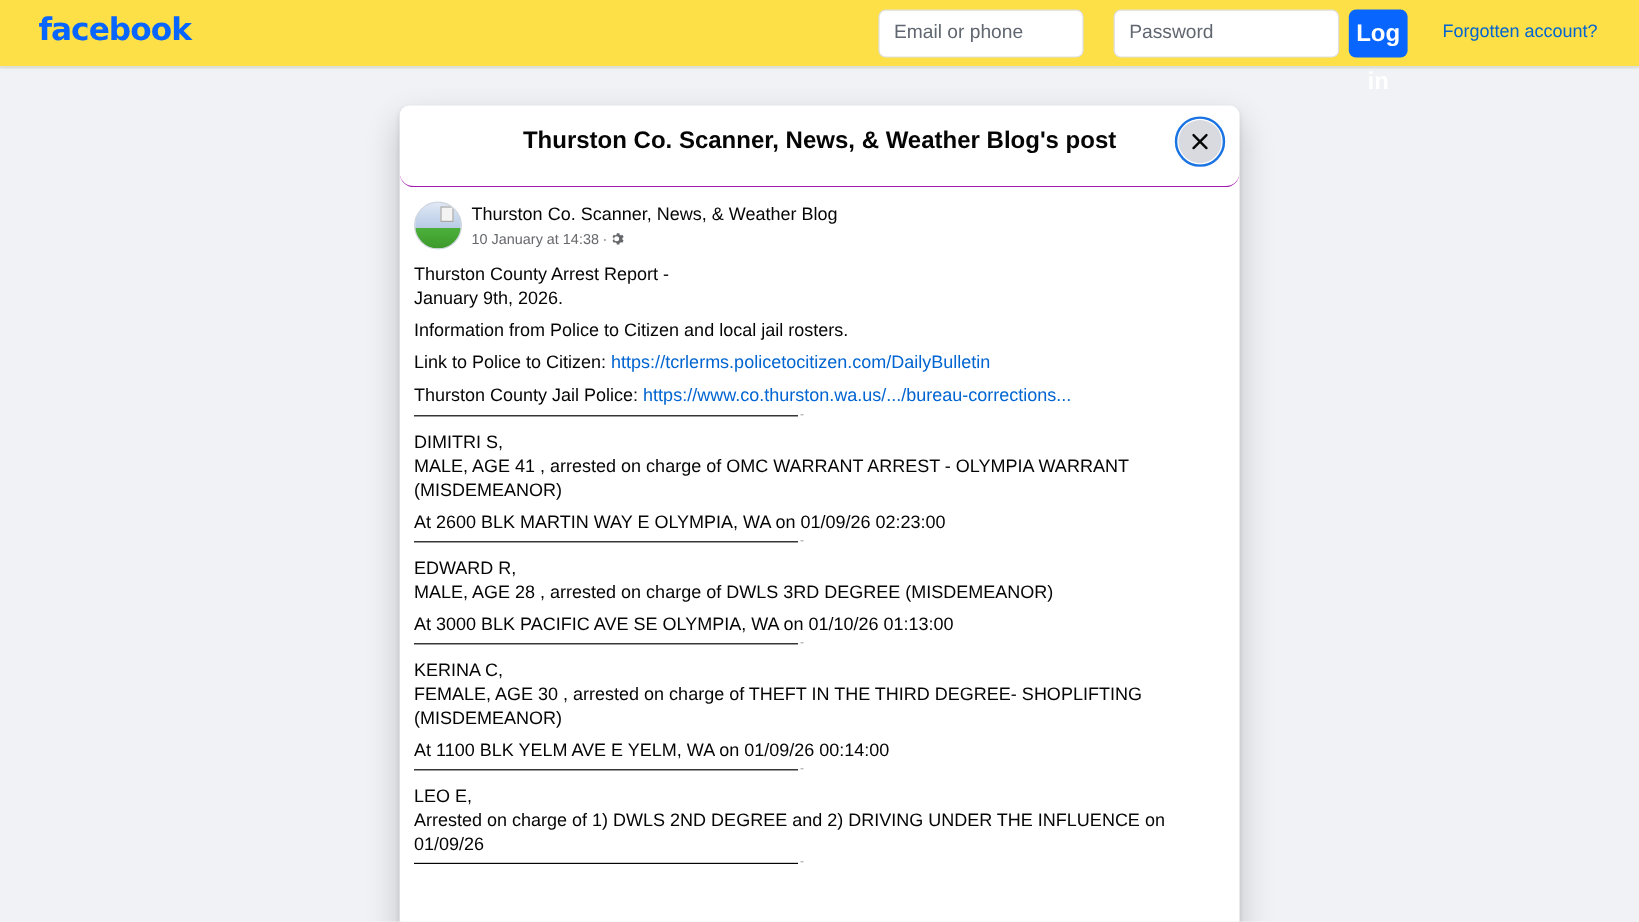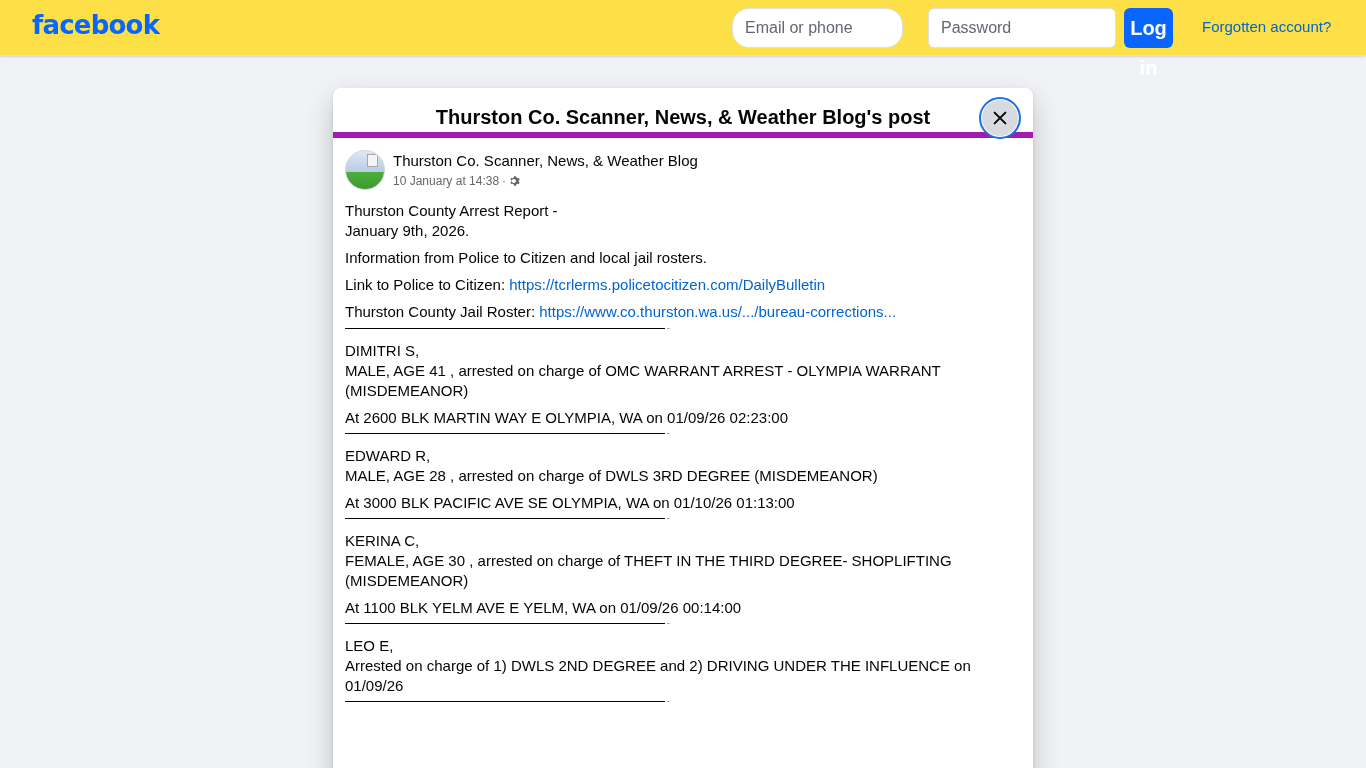--- a/index.html
+++ b/index.html
@@ -23,43 +23,44 @@
     color: #0866ff;
   }
   .field {
     position: absolute; top: 8px; height: 40px;
     border: 1px solid #dddfe2; border-radius: 6px; background: #fff;
     font-family: "Liberation Sans", sans-serif; font-size: 16px;
     color: #606770; padding: 0 12px; line-height: 38px;
     outline: none;
   }
   .field::placeholder { color: #606770; }
-  .email-field { left: 732px; width: 171px; border-radius: 17px; }
+  .email-field { left: 732px; width: 171px; }
   .password-field { left: 928px; width: 188px; }
   .login-btn {
     position: absolute; left: 1124px; top: 8px; width: 49px; height: 40px;
     background: #0866ff; color: #fff; border: none; border-radius: 6px;
     font-family: "Liberation Sans", sans-serif; font-size: 20px; font-weight: bold;
     line-height: 40px; text-align: center; cursor: pointer;
   }
   .forgot-link {
     position: absolute; left: 1202px; top: 18px;
     font-size: 15px; color: #0064d1; text-decoration: none;
     font-family: "Liberation Sans", sans-serif;
   }
 
   .dialog {
     position: absolute; left: 333px; top: 88px; width: 700px; height: 700px;
     background: #ffffff; border-radius: 8px 8px 0 0;
     box-shadow: 0 12px 28px rgba(0,0,0,0.2), 0 2px 4px rgba(0,0,0,0.1);
     overflow: hidden;
   }
   .dialog-header {
-    height: 50px; border-bottom: 6px solid #a21caf;
+    height: 68px; border-bottom: 1px solid #a21caf;
     position: relative;
+    border-radius: 12px;
   }
   .dialog-title {
     position: absolute; left: 0; right: 0; top: 18px;
     text-align: center; font-size: 20px; font-weight: bold; color: #050505;
   }
   .close-btn {
     position: absolute; right: 12px; top: 9px; width: 42px; height: 42px;
     border-radius: 50%; background: #d8dadf;
     border: 2px solid #1b74e4;
     box-shadow: 0 0 0 1px #ffffff inset;
@@ -137,21 +138,21 @@
       <div class="p">
         <span class="line" style="display:block">Thurston County Arrest Report -</span>
         <span class="line" style="display:block">January 9th, 2026.</span>
       </div>
       <div class="p">Information from Police to Citizen and local jail rosters.</div>
 
       <div class="p">
         <span>Link to Police to Citizen: </span><a class="link">https://tcrlerms.policetocitizen.com/DailyBulletin</a>
       </div>
       <div class="p">
-        <span>Thurston County Jail Roster: </span><a class="link">https://www.co.thurston.wa.us/.../bureau-corrections...</a>
+        <span>Thurston County Jail Police: </span><a class="link">https://www.co.thurston.wa.us/.../bureau-corrections...</a>
       </div>
       <div class="sep"></div>
 
       <div class="block">
         <div class="p">
           <span class="line">DIMITRI S,</span>
           <span class="line">MALE, AGE 41 , arrested on charge of OMC WARRANT ARREST - OLYMPIA WARRANT (MISDEMEANOR)</span>
         </div>
         <div class="p" style="margin-bottom:6px">At 2600 BLK MARTIN WAY E OLYMPIA, WA on 01/09/26 02:23:00</div>
       </div>

